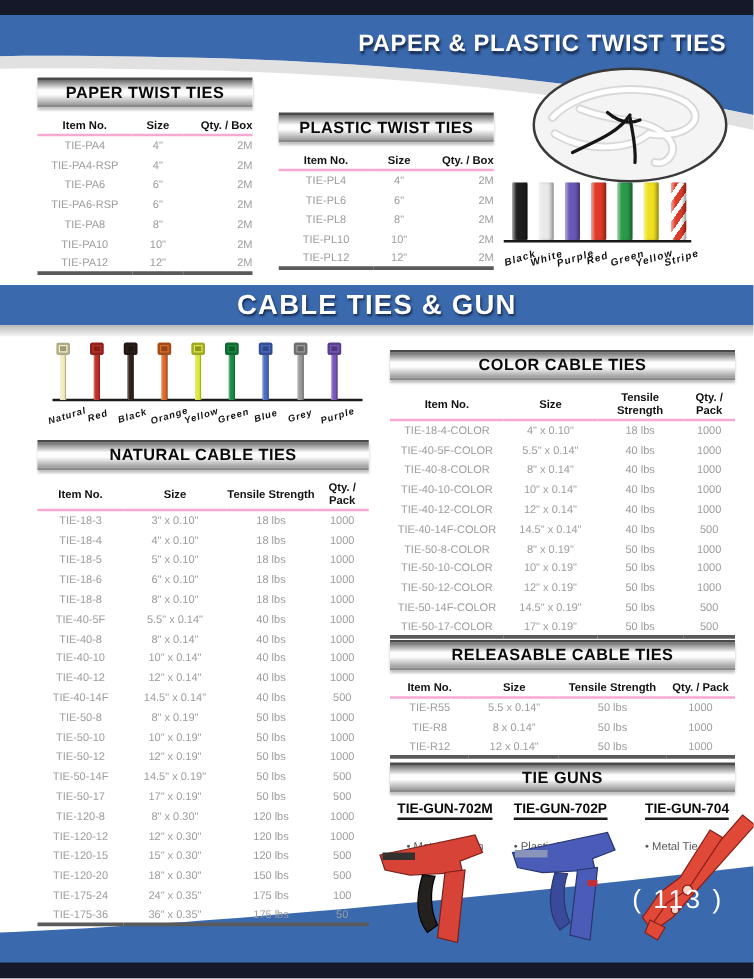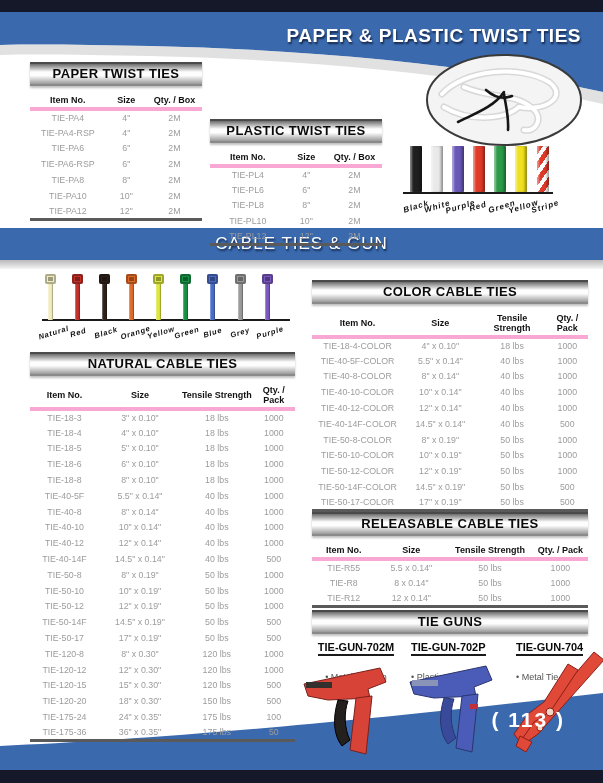--- a/index.html
+++ b/index.html
@@ -7,43 +7,43 @@
         font-family:"Liberation Sans","DejaVu Sans",sans-serif;}
   svg{display:block;}
 
   
   .top-banner-svg{position:absolute;left:0;top:0;z-index:1;}
   .top-banner-title{position:absolute;top:25px;right:22px;z-index:2;color:#fff;
     font-weight:bold;font-size:19px;letter-spacing:.5px;
     text-shadow:1px 2px 2px rgba(10,20,50,.8);}
   .section-banner{position:absolute;left:0;top:228px;width:603px;height:32px;background:#3a6aad;
     z-index:1;display:flex;align-items:center;justify-content:center;}
-  .section-banner-title{color:#fff;font-weight:normal;font-size:17px;letter-spacing:1px;
+  .section-banner-title{color:#fff;font-weight:bold;font-size:22px;letter-spacing:1px;
     text-shadow:1px 2px 2px rgba(10,20,50,.8);}
   .section-banner-shadow{position:absolute;left:0;top:260px;width:603px;height:9px;
     background:linear-gradient(#b9b9b9,#f4f4f4);z-index:1;}
 
   
   .panel{position:absolute;z-index:2;}
   .panel-title{height:20px;line-height:19px;text-align:center;font-weight:bold;font-size:13px;
     letter-spacing:.4px;color:#0a0a0a;
     background:linear-gradient(#6d6d6d,#fdfdfd 40%,#fdfdfd 58%,#9a9a9a);
     border-top:2px solid #4a4a4a;border-bottom:2px solid #8a8a8a;
     box-shadow:0 2px 2px rgba(0,0,0,.25);}
   .panel table{width:100%;border-collapse:collapse;table-layout:fixed;}
   .panel thead th{font-size:9px;font-weight:bold;color:#111;padding:3px 0 2px;
-    border-bottom:4px solid #f9a8d4;}
+    border-bottom:2px solid #f9a8d4;}
   .panel tbody td{font-size:8.8px;color:#9c9c9c;text-align:center;padding:0;}
   .panel tbody tr{height:15.8px;}
   .panel table{border-bottom:3px solid #5a5a5a;}
   .mt1{margin-top:6px;}
   
   .t-paper th:nth-child(1),.t-paper td:nth-child(1){width:44%;}
   .t-paper th:nth-child(2),.t-paper td:nth-child(2){width:24%;}
-  .t-paper th:nth-child(3),.t-paper td:nth-child(3){width:32%;}
+  .t-paper th:nth-child(3),.t-paper td:nth-child(3){width:32%;text-align:right;}
   .t-nat th:nth-child(1),.t-nat td:nth-child(1){width:26%;}
   .t-nat th:nth-child(2),.t-nat td:nth-child(2){width:31%;}
   .t-nat th:nth-child(3),.t-nat td:nth-child(3){width:27%;}
   .t-nat th:nth-child(4),.t-nat td:nth-child(4){width:16%;}
   .t-col th:nth-child(1),.t-col td:nth-child(1){width:33%;}
   .t-col th:nth-child(2),.t-col td:nth-child(2){width:27%;}
   .t-col th:nth-child(3),.t-col td:nth-child(3){width:25%;}
   .t-col th:nth-child(4),.t-col td:nth-child(4){width:15%;}
   .t-rel th:nth-child(1),.t-rel td:nth-child(1){width:23%;}
   .t-rel th:nth-child(2),.t-rel td:nth-child(2){width:26%;}
@@ -76,22 +76,22 @@
 
   
   .gun-col{position:absolute;z-index:3;width:100px;}
   .gun-model{font-size:11px;font-weight:bold;color:#0a0a0a;border-bottom:2px solid #1a1a1a;
     display:inline-block;padding-bottom:1px;white-space:nowrap;}
   .gun-desc{font-size:9px;color:#555;margin-top:16px;white-space:nowrap;}
   .gun-art{position:absolute;z-index:3;}
 
   
   .bottom-svg{position:absolute;left:0;top:633px;z-index:1;}
-  .page-number{position:absolute;right:38px;top:708px;z-index:4;color:#fff;
-    font-weight:bold;font-size:21px;letter-spacing:2px;}
+  .page-number{position:absolute;right:24px;top:708px;z-index:4;color:#fff;
+    font-weight:normal;font-size:21px;letter-spacing:2px;}
 </style>
 </head>
 <body>
 
 <div id="page">
 
   <svg class="top-banner-svg" width="603" height="120" viewBox="0 0 603 120">
     <rect x="0" y="0" width="603" height="13" fill="#141829"></rect>
     <path d="M0,12 L603,12 L603,96 L603,92 C470,64 300,49 150,46 C90,45 40,44 0,45 Z" fill="#3a6aad"></path>
     <path d="M0,45 C40,44 90,45 150,46 C300,49 470,64 603,92 L603,104 C470,74 300,59 150,56 C90,55 40,54 0,55 Z" fill="#c9c9c9" opacity="0.55"></path>
@@ -141,21 +141,21 @@
           </tr>
           <tr>
             <td>TIE-PA12</td>
             <td>12"</td>
             <td>2M</td>
           </tr>
         </tbody>
     </table>
   </div>
 
-  <div class="panel" style="left:210px;top:90px;width:172px;margin-top:29px;">
+  <div class="panel" style="left:223px;top:90px;width:172px;">
     <div class="panel-title">PLASTIC TWIST TIES</div>
     <table class="t-paper mt1">
       <thead>
         <tr>
           <th>Item No.</th>
           <th>Size</th>
           <th>Qty. / Box</th>
         </tr>
       </thead>
       <tbody>

